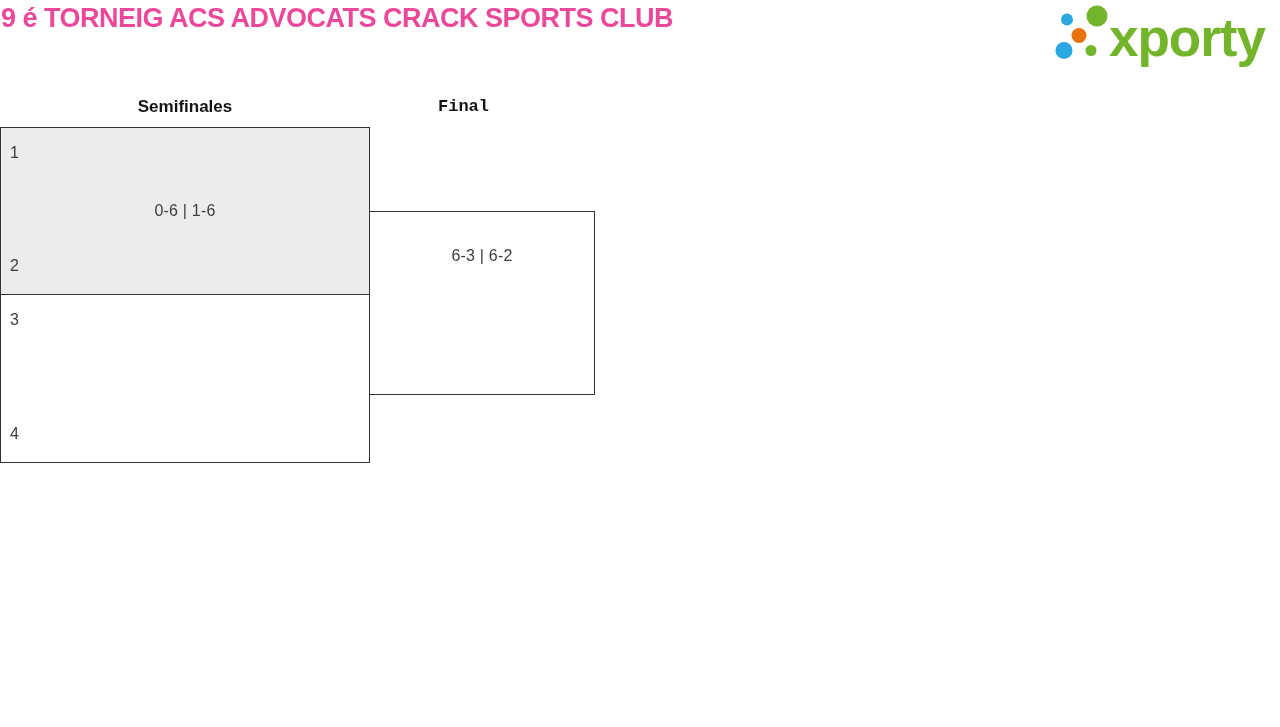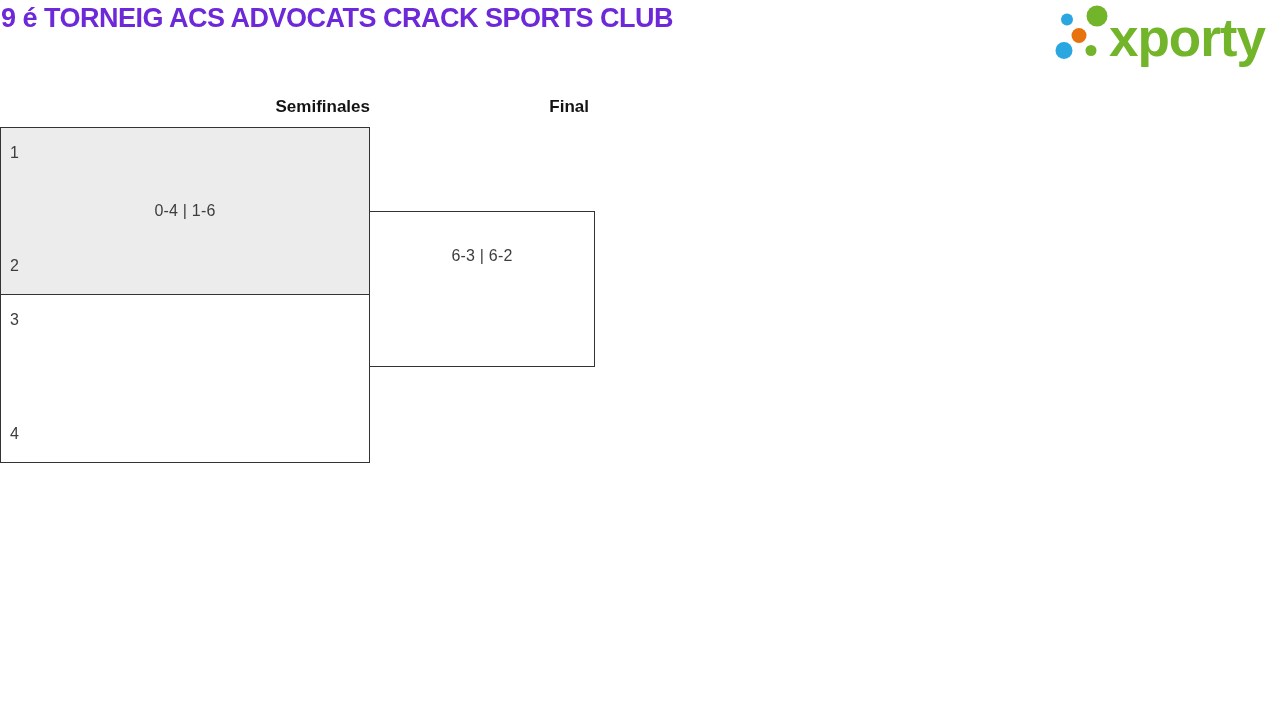--- a/index.html
+++ b/index.html
@@ -14,57 +14,57 @@
 
   
   .title {
     position: absolute;
     left: 1px;
     top: 1px;
     font-size: 27px;
     line-height: 34px;
     font-weight: 700;
     letter-spacing: -0.5px;
-    color: #6d28d9;
+    color: #ec4899;
     white-space: nowrap;
   }
 
   
   .logo {
     position: absolute;
     left: 1048px;
     top: 0;
     width: 232px;
     height: 72px;
   }
 
   
   .round-header {
     position: absolute;
     top: 98px;
     font-size: 17px;
     line-height: 18px;
     font-weight: 700;
     color: #141414;
-    text-align: right;
+    text-align: center;
   }
   .round-header.semifinales { left: 0; width: 370px; }
-  .round-header.final       { left: 364px; width: 225px; }
+  .round-header.final       { left: 351px; width: 225px; font-family: Liberation Mono, monospace; }
 
   
   .match {
     position: absolute;
     box-sizing: border-box;
     border: 1px solid #333333;
     background: #ffffff;
   }
   .match.highlight { background: #ececec; }
   .match.semi1     { left: 0;     top: 127px; width: 370px; height: 168px; }
   .match.semi2     { left: 0;     top: 294px; width: 370px; height: 169px; }
-  .match.final-box { left: 369px; top: 211px; width: 226px; height: 156px; }
+  .match.final-box { left: 369px; top: 211px; width: 226px; height: 184px; }
 
   .seed {
     position: absolute;
     left: 9px;
     font-size: 16px;
     line-height: 16px;
     color: #3d3d3d;
   }
   .seed.top    { top: 17px; }
   .seed.bottom { bottom: 20px; }
@@ -98,21 +98,21 @@
     <circle cx="16" cy="50.5" r="8.5" fill="#2aa7e0"></circle>
     <circle cx="43" cy="50.5" r="5.5" fill="#72b42a"></circle>
     <text x="61" y="56" font-family="Liberation Sans, sans-serif" font-size="53" font-weight="bold" letter-spacing="-1" fill="#72b42a">xporty</text>
   </svg>
 
   <div class="round-header semifinales">Semifinales</div>
   <div class="round-header final">Final</div>
 
   <div class="match semi1 highlight">
     <span class="seed top">1</span>
-    <span class="score v-center">0-4 | 1-6</span>
+    <span class="score v-center">0-6 | 1-6</span>
     <span class="seed bottom">2</span>
   </div>
 
   <div class="match semi2">
     <span class="seed top">3</span>
     <span class="seed bottom">4</span>
   </div>
 
   <div class="match final-box">
     <span class="score">6-3 | 6-2</span>

